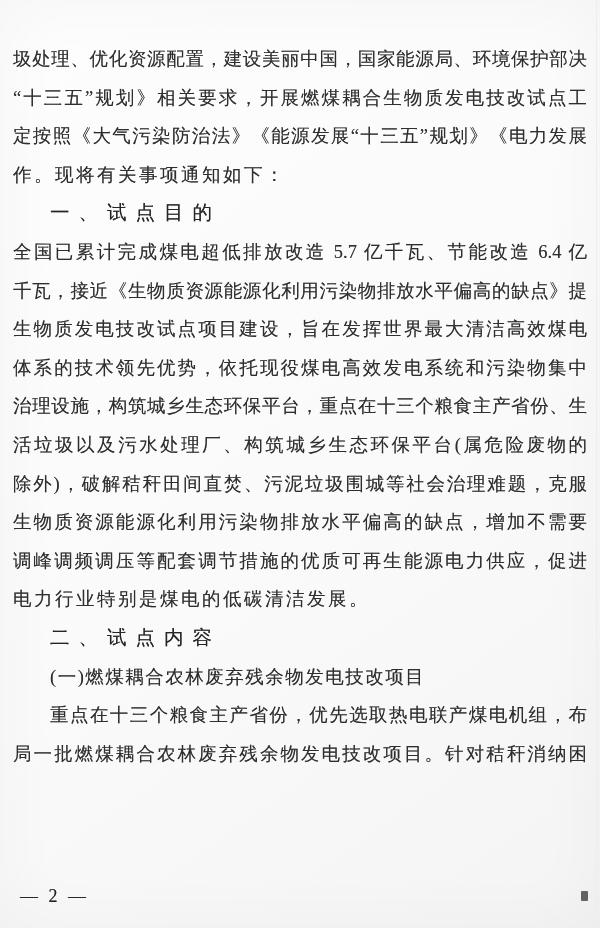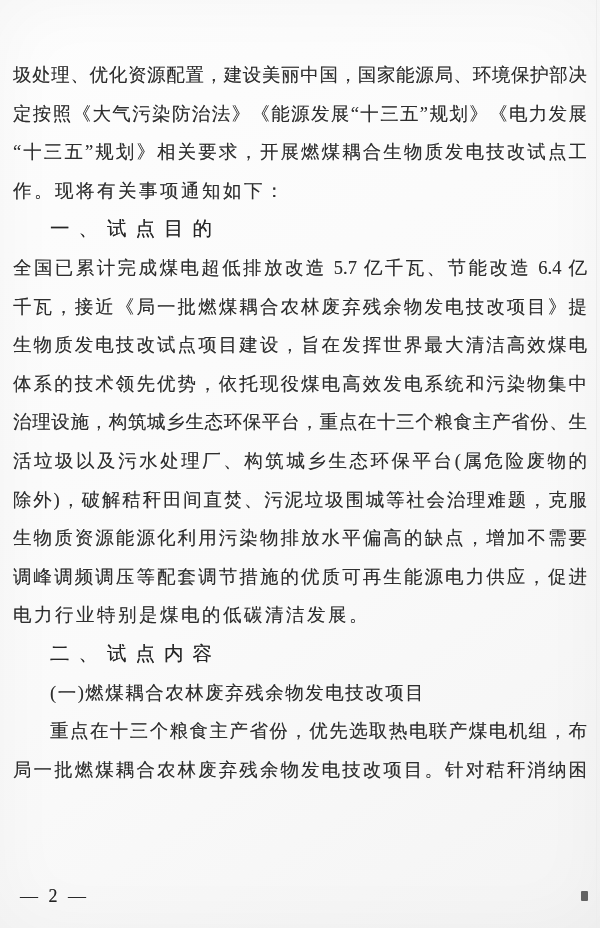--- a/index.html
+++ b/index.html
@@ -9,21 +9,21 @@
     background:linear-gradient(145deg,#fdfdfd 0%,#fafafa 55%,#f4f4f4 100%);
     box-shadow:inset 0 0 70px rgba(0,0,0,0.035);
     font-family:"Liberation Serif","DejaVu Serif",serif;
     overflow:hidden;
   }
   .page::after{
     content:"";position:absolute;top:0;right:3px;width:1px;height:100%;
     background:#ededed;
   }
   .content{
-    position:absolute;left:13px;top:56px;width:574px;
+    position:absolute;left:13px;top:40px;width:574px;
   }
   .line{
     font-size:18.5px;
     height:38.6px;line-height:38.6px;
     color:#2e2e2e;
     letter-spacing:2.5px;
     white-space:nowrap;
     text-shadow:0 0 0.5px rgba(40,40,40,0.45);
   }
   .line.j{
@@ -53,26 +53,26 @@
     position:absolute;left:581px;top:891px;width:7px;height:10px;
     background:#4a4a4a;border-radius:1px;opacity:.85;
   }
 </style>
 </head>
 <body>
 
 <div class="page">
   <div class="content">
     <div class="line j">圾处理、优化资源配置，建设美丽中国，国家能源局、环境保护部决</div>
+    <div class="line j">“十三五”规划》相关要求，开展燃煤耦合生物质发电技改试点工</div>
     <div class="line j">定按照《大气污染防治法》《能源发展“十三五”规划》《电力发展</div>
-    <div class="line j">“十三五”规划》相关要求，开展燃煤耦合生物质发电技改试点工</div>
     <div class="line">作。现将有关事项通知如下：</div>
     <div class="line h ind">一、试点目的</div>
     <div class="line j">全国已累计完成煤电超低排放改造 5.7 亿千瓦、节能改造 6.4 亿</div>
-    <div class="line j">千瓦，接近《局一批燃煤耦合农林废弃残余物发电技改项目》提</div>
+    <div class="line j">千瓦，接近《生物质资源能源化利用污染物排放水平偏高的缺点》提</div>
     <div class="line j">生物质发电技改试点项目建设，旨在发挥世界最大清洁高效煤电</div>
     <div class="line j">体系的技术领先优势，依托现役煤电高效发电系统和污染物集中</div>
     <div class="line j">治理设施，构筑城乡生态环保平台，重点在十三个粮食主产省份、生</div>
     <div class="line j">活垃圾以及污水处理厂、构筑城乡生态环保平台(属危险废物的</div>
     <div class="line j">除外)，破解秸秆田间直焚、污泥垃圾围城等社会治理难题，克服</div>
     <div class="line j">生物质资源能源化利用污染物排放水平偏高的缺点，增加不需要</div>
     <div class="line j">调峰调频调压等配套调节措施的优质可再生能源电力供应，促进</div>
     <div class="line">电力行业特别是煤电的低碳清洁发展。</div>
     <div class="line h ind">二、试点内容</div>
     <div class="line ind sub">(一)燃煤耦合农林废弃残余物发电技改项目</div>

